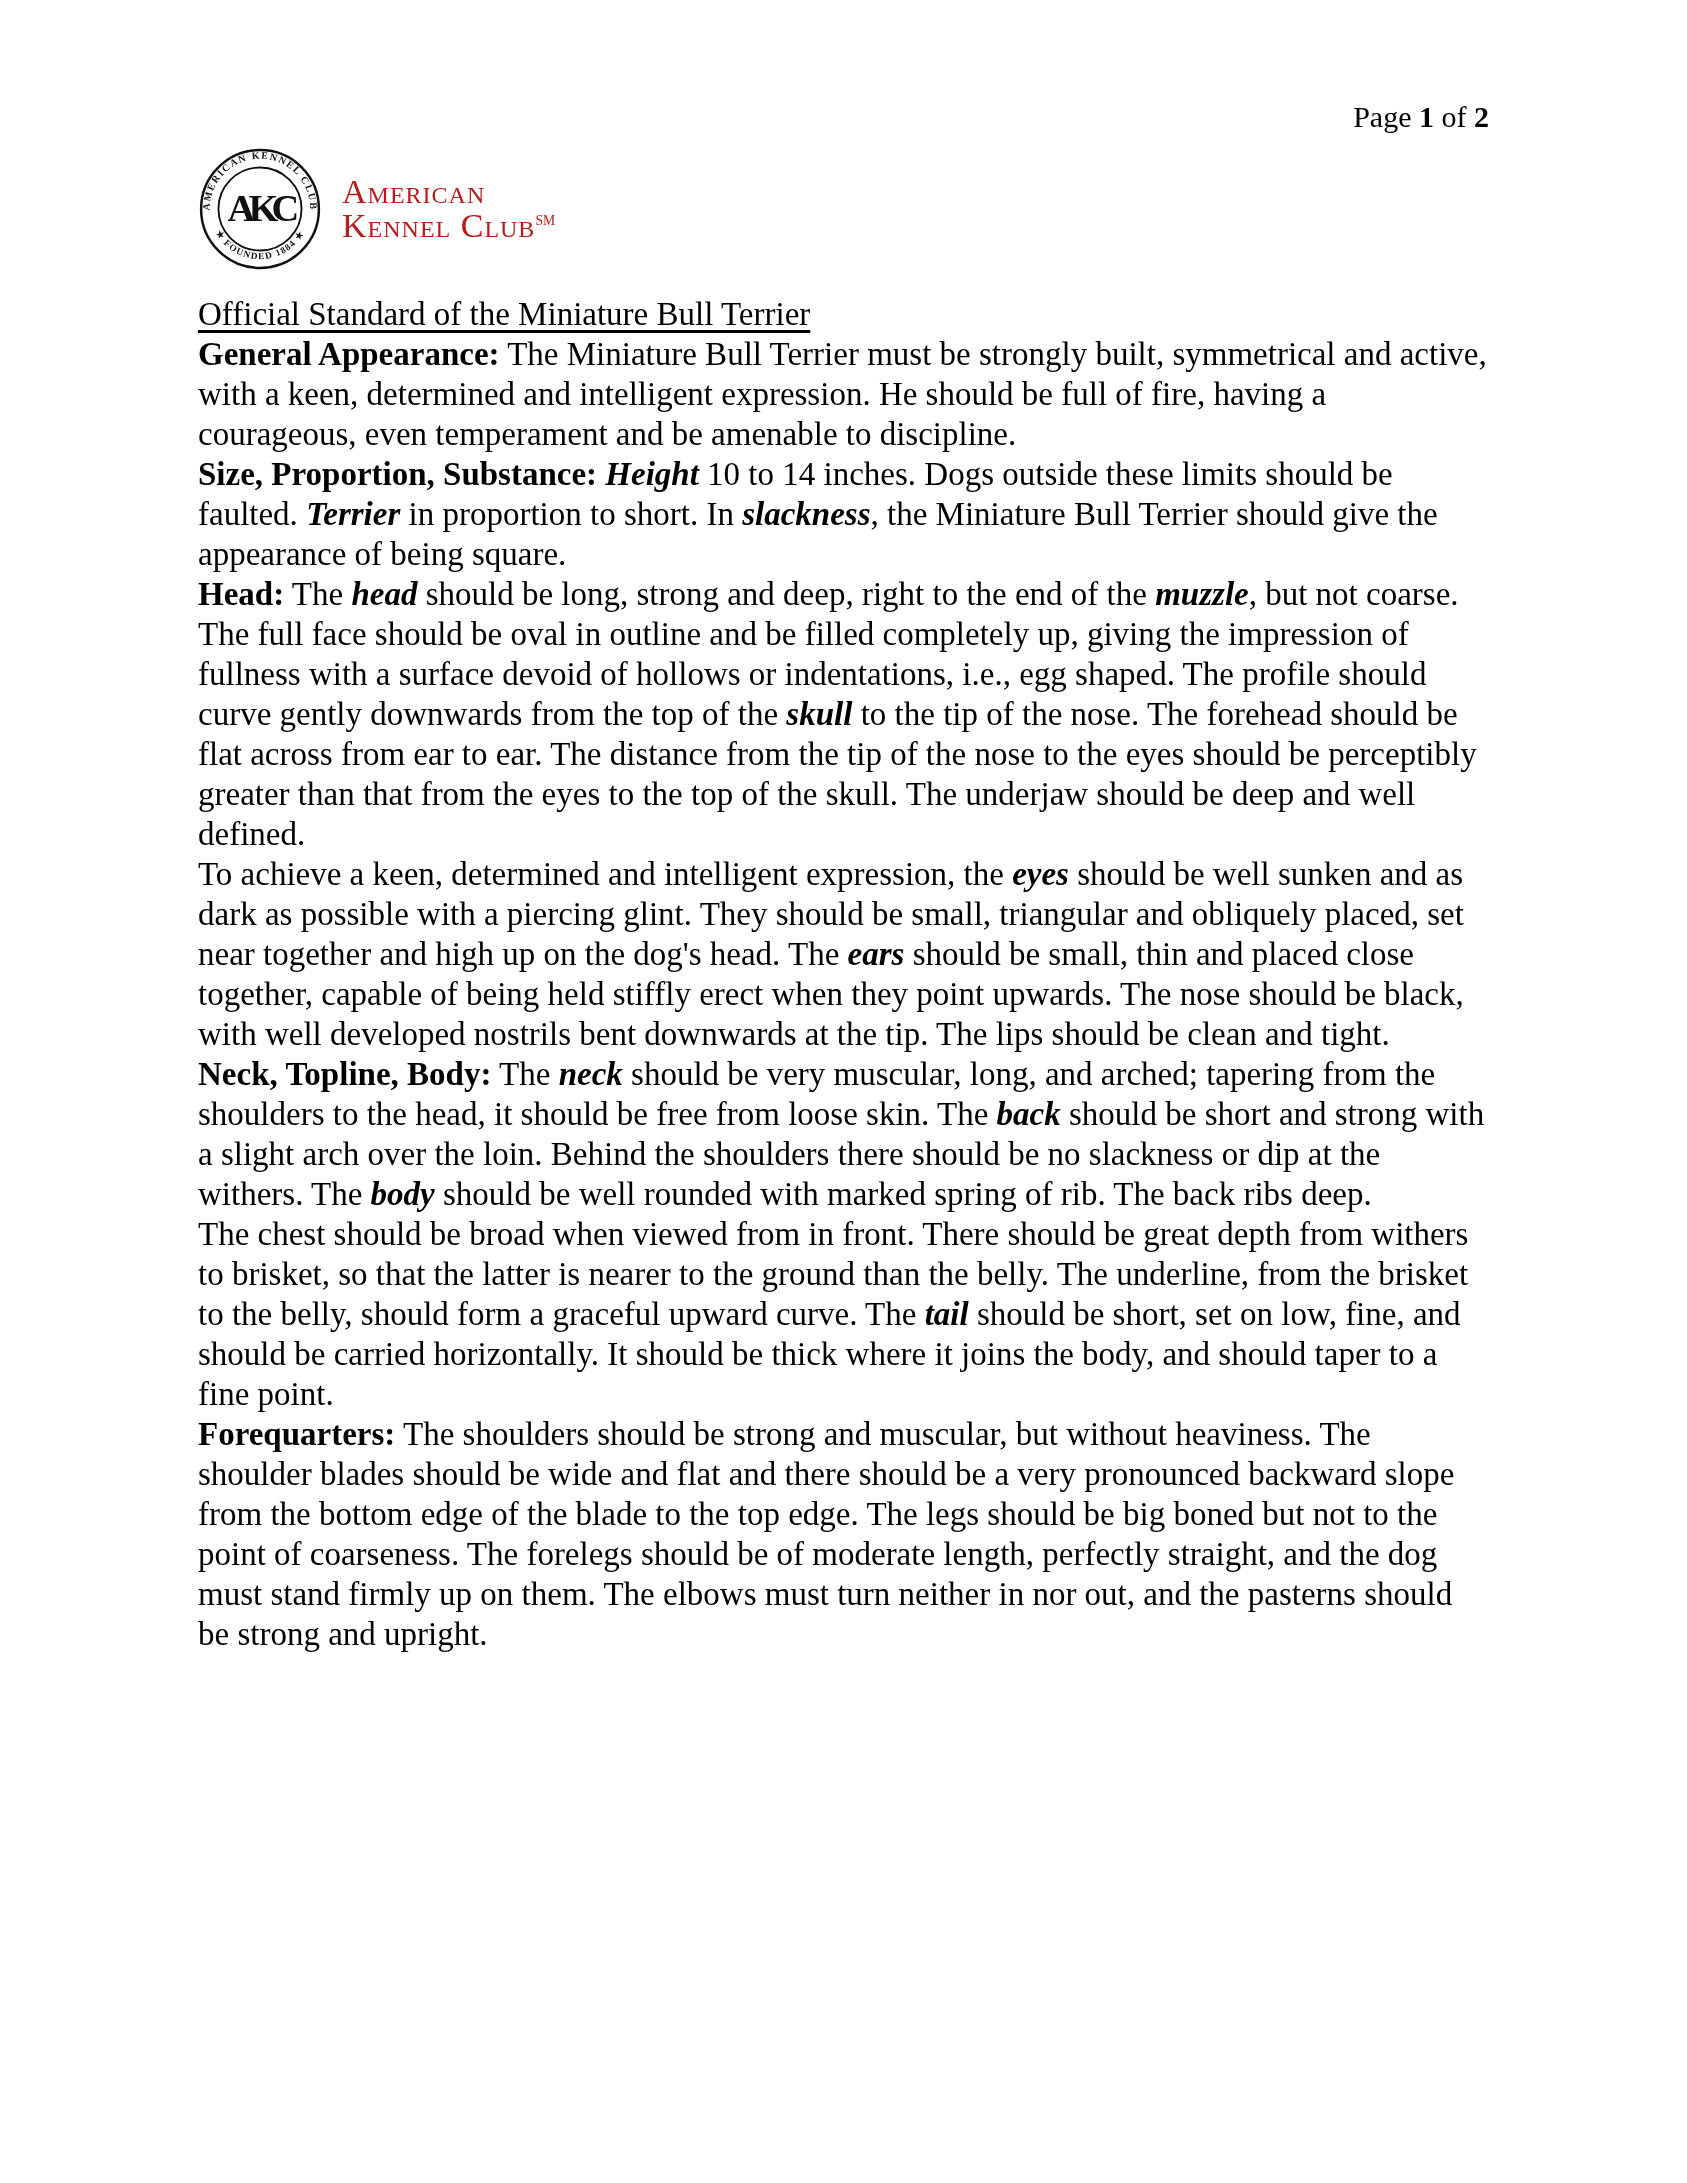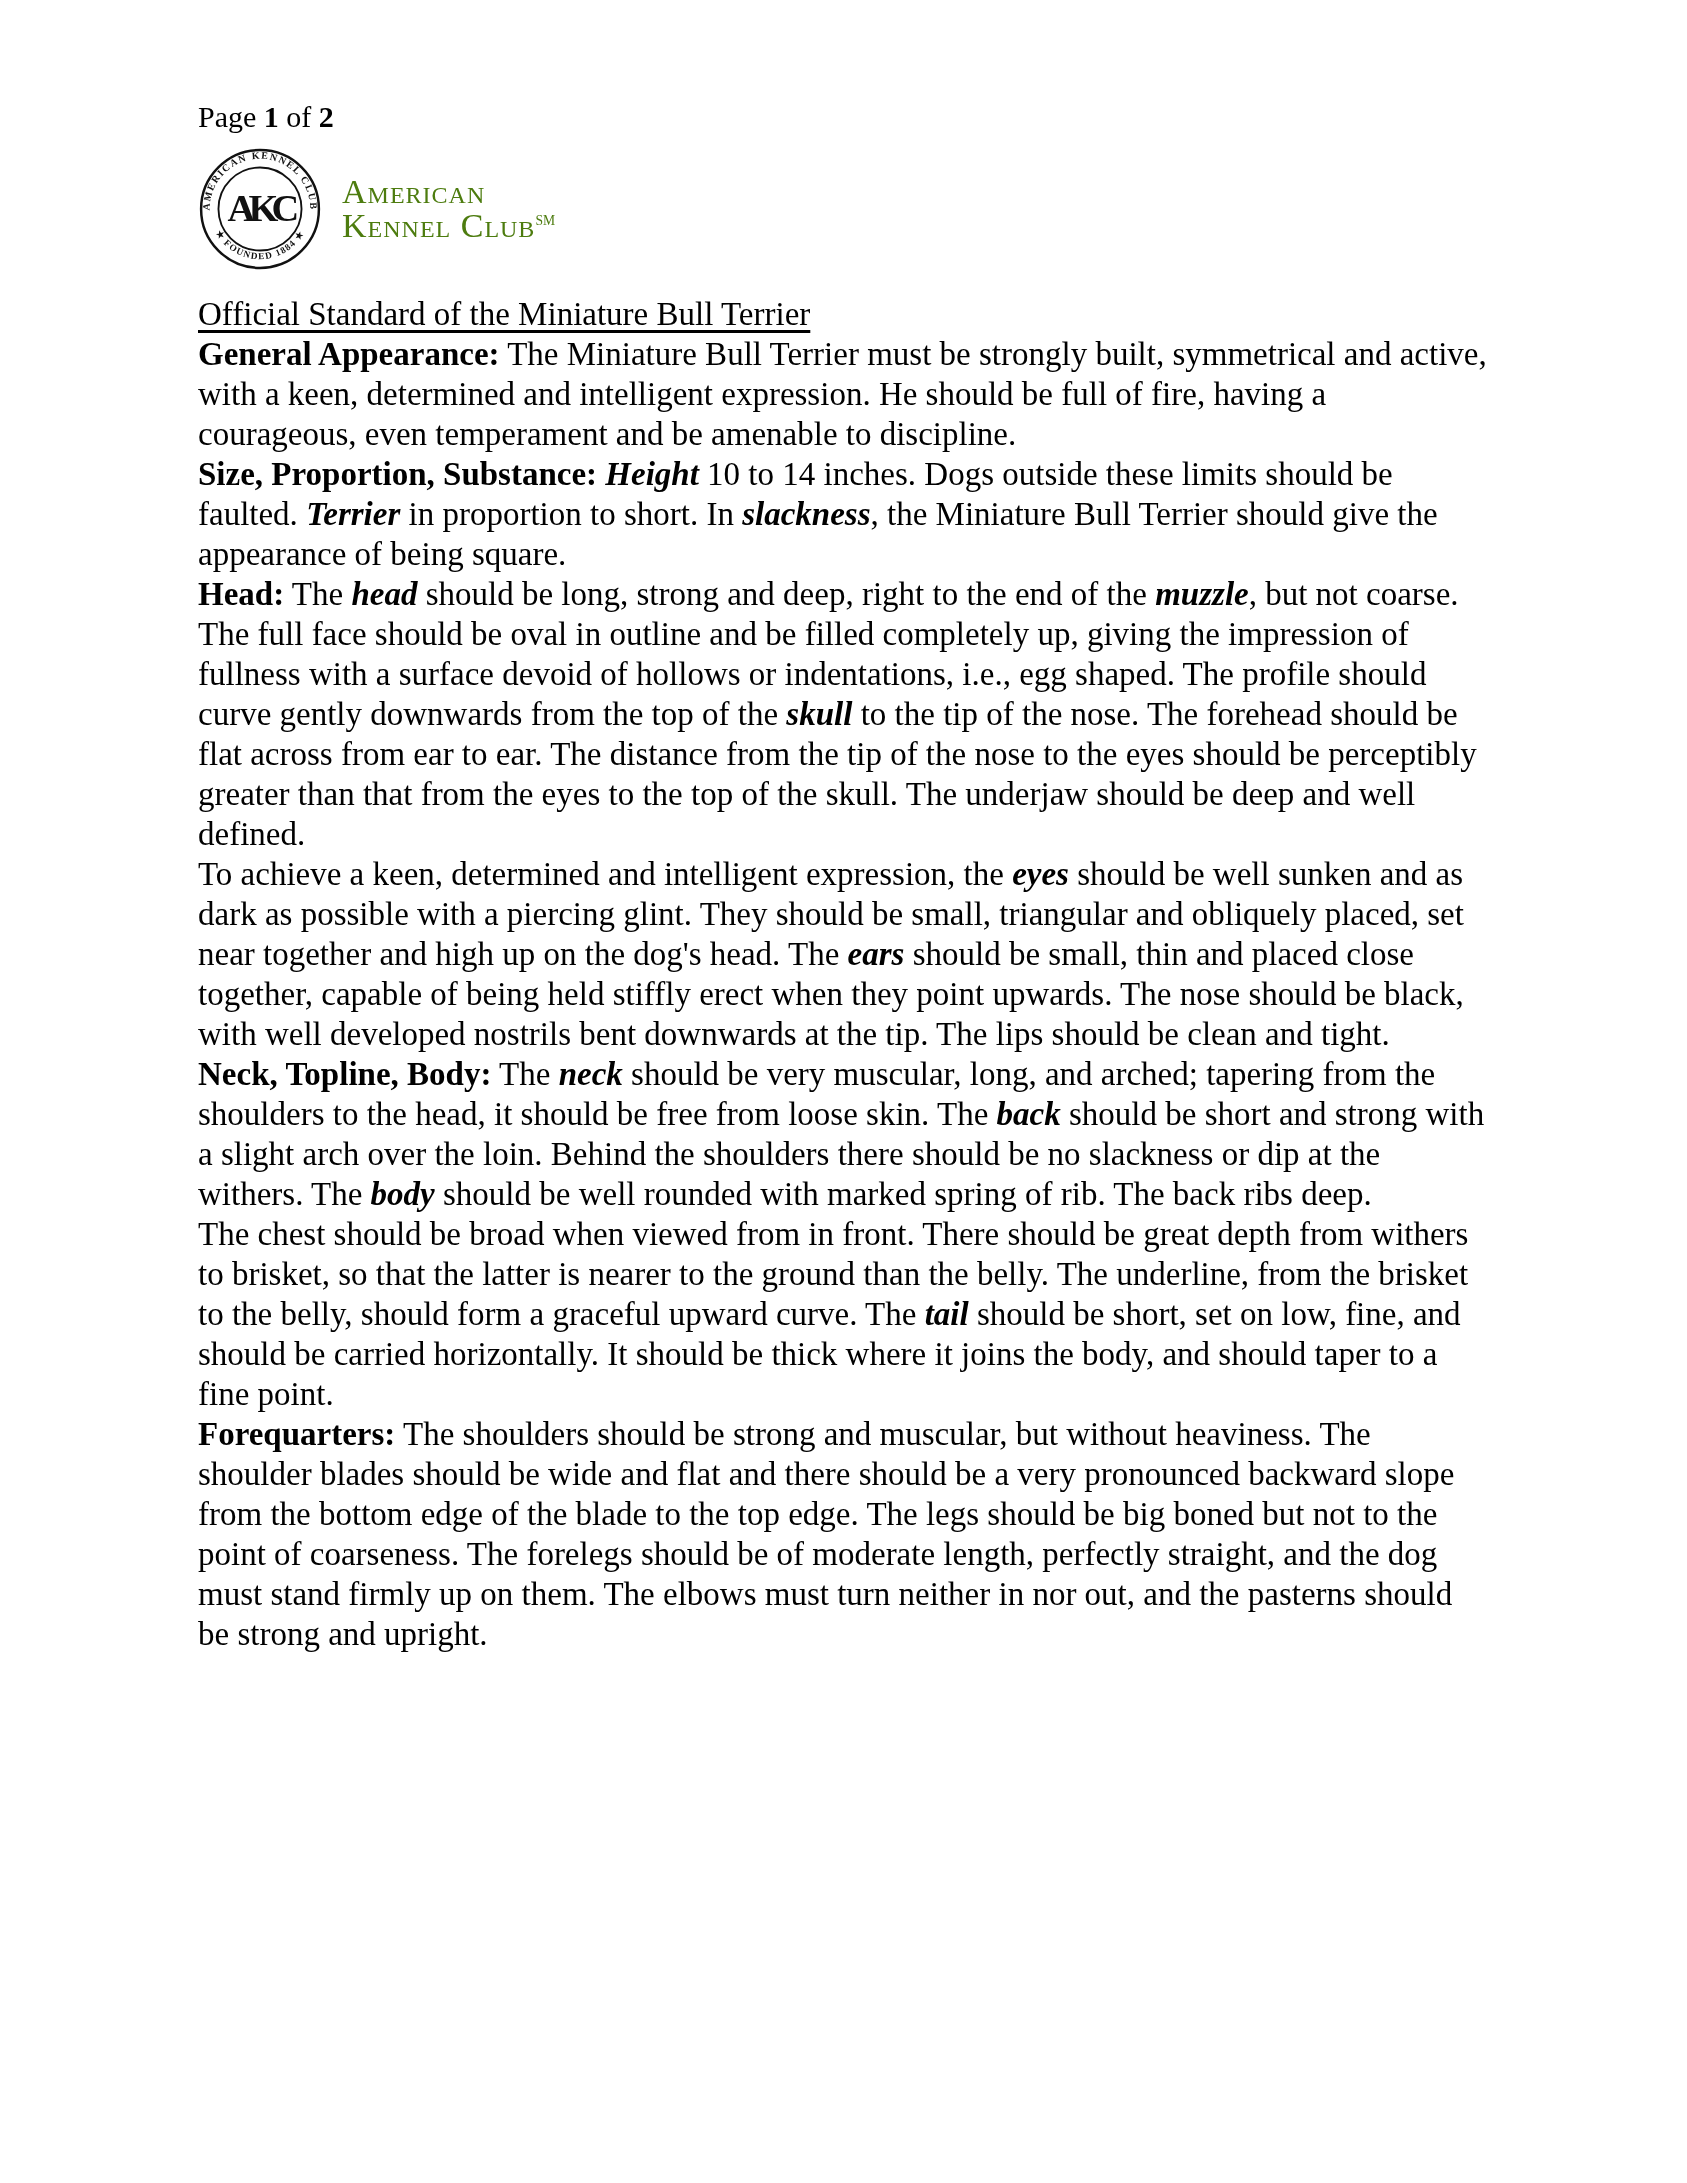--- a/index.html
+++ b/index.html
@@ -7,37 +7,38 @@
     position: relative;
     width: 1687px;
     height: 2183px;
     background: #ffffff;
     box-sizing: border-box;
     padding: 98px 198px 0 198px;
     font-family: "Liberation Serif", "DejaVu Serif", serif;
     color: #000000;
   }
   .header {
+    text-align: right;
     font-size: 30px;
     line-height: 37px;
   }
   .logo-row {
     display: flex;
     align-items: center;
     gap: 20px;
     margin-top: 9.3px;
     height: 130px;
   }
   .badge { width: 124px; height: 124px; flex: 0 0 auto; }
   .wordmark {
     font-variant: small-caps;
     font-size: 34px;
     line-height: 1.02;
     letter-spacing: 1px;
-    color: #4d7c0f;
+    color: #b91c1c;
   }
   .sm {
     font-size: 0.40em;
     vertical-align: super;
     letter-spacing: 0;
   }
   .doc {
     margin-top: 20px;
     font-size: 33px;
     line-height: 40px;

